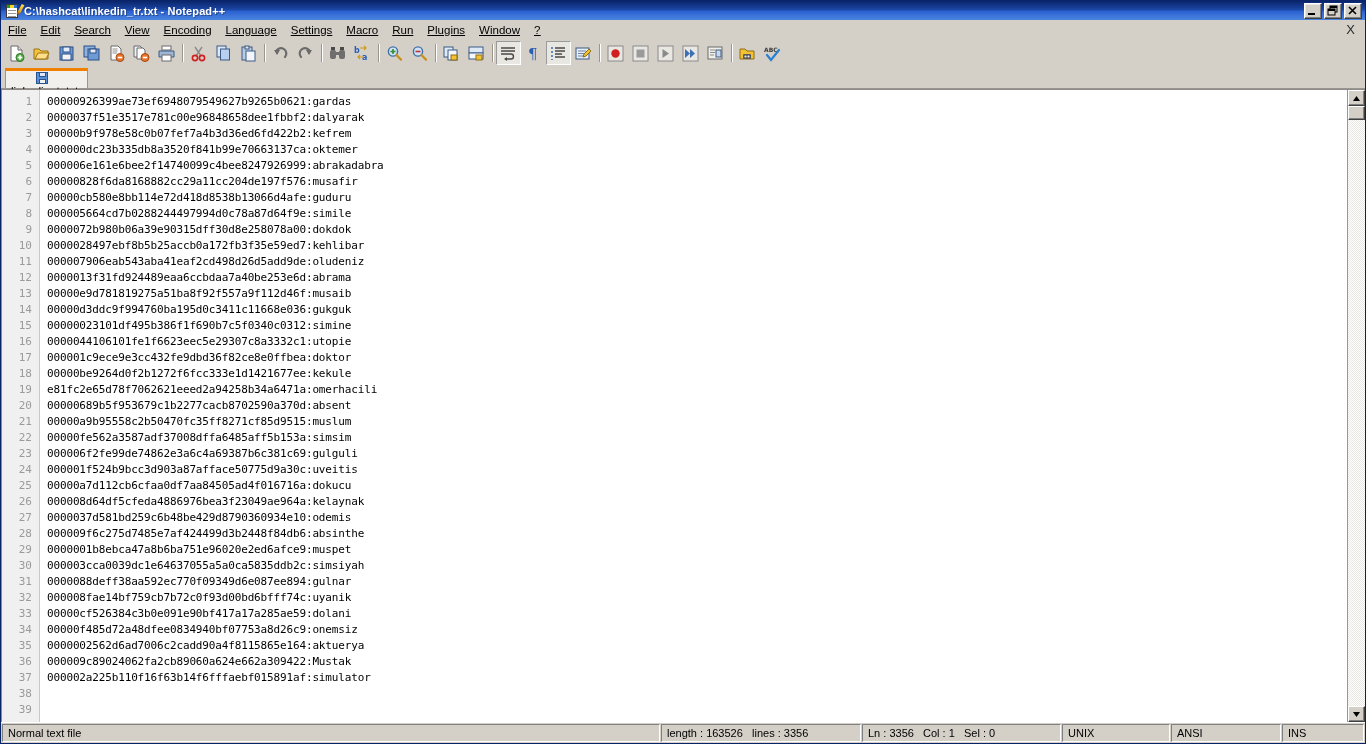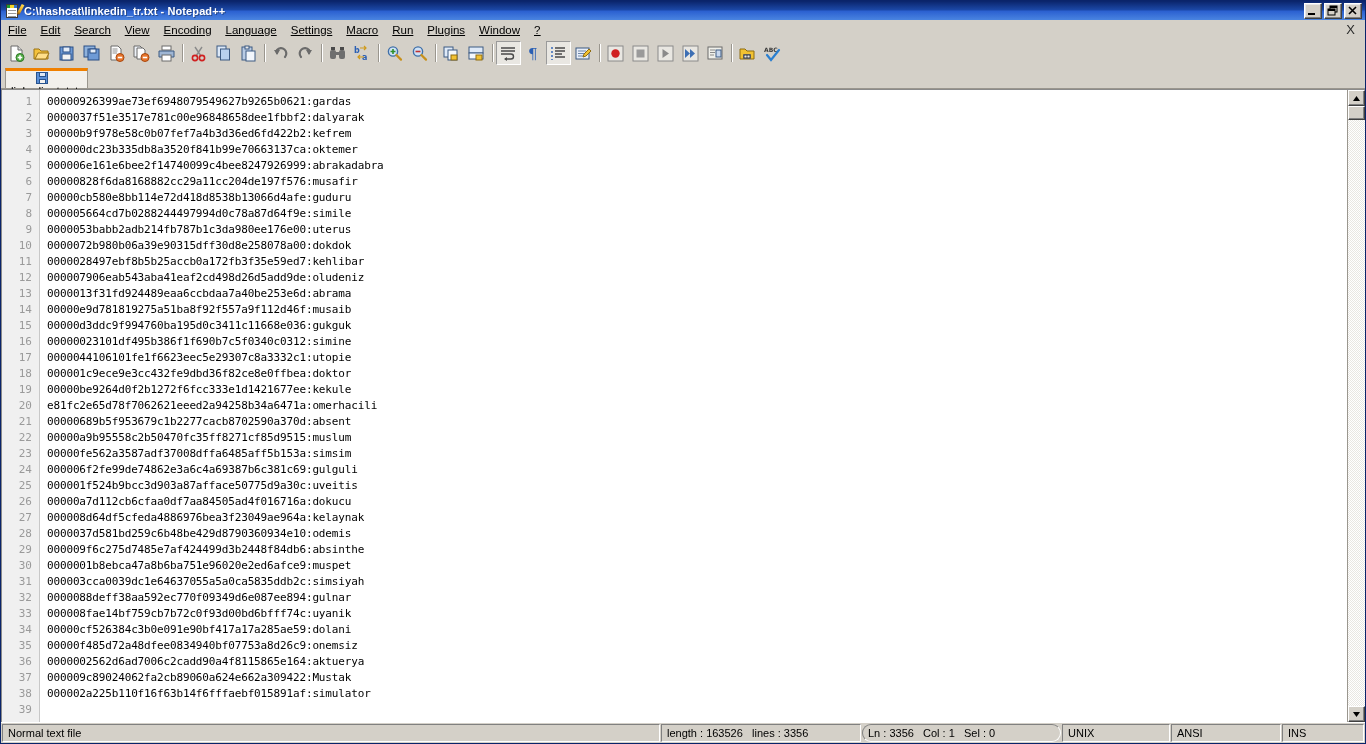--- a/index.html
+++ b/index.html
@@ -308,21 +308,21 @@
     align-items: center;
     padding-left: 5px;
     font-size: 11px;
     color: #000;
     box-sizing: border-box;
     white-space: pre;
     overflow: hidden;
   }
   .sb-cell.c1 { flex: 0 0 658px; }
   .sb-cell.c2 { flex: 0 0 200px; }
-  .sb-cell.c3 { flex: 0 0 199px; border-radius: 9px; }
+  .sb-cell.c3 { flex: 0 0 199px; }
   .sb-cell.c4 { flex: 0 0 108px; }
   .sb-cell.c5 { flex: 0 0 110px; }
   .sb-cell.c6 { flex: 1 1 auto; margin-right: 1px; }
 </style>
 </head>
 <body>
 
 <div id="app">
 
   <div class="titlebar">
@@ -670,21 +670,20 @@
       </div>
     <div class="code" id="code">
         <div class="cl">00000926399ae73ef6948079549627b9265b0621:gardas</div>
         <div class="cl">0000037f51e3517e781c00e96848658dee1fbbf2:dalyarak</div>
         <div class="cl">00000b9f978e58c0b07fef7a4b3d36ed6fd422b2:kefrem</div>
         <div class="cl">000000dc23b335db8a3520f841b99e70663137ca:oktemer</div>
         <div class="cl">000006e161e6bee2f14740099c4bee8247926999:abrakadabra</div>
         <div class="cl">00000828f6da8168882cc29a11cc204de197f576:musafir</div>
         <div class="cl">00000cb580e8bb114e72d418d8538b13066d4afe:guduru</div>
         <div class="cl">000005664cd7b0288244497994d0c78a87d64f9e:simile</div>
-        <div class="cl">0000053babb2adb214fb787b1c3da980ee176e00:uterus</div>
         <div class="cl">0000072b980b06a39e90315dff30d8e258078a00:dokdok</div>
         <div class="cl">0000028497ebf8b5b25accb0a172fb3f35e59ed7:kehlibar</div>
         <div class="cl">000007906eab543aba41eaf2cd498d26d5add9de:oludeniz</div>
         <div class="cl">0000013f31fd924489eaa6ccbdaa7a40be253e6d:abrama</div>
         <div class="cl">00000e9d781819275a51ba8f92f557a9f112d46f:musaib</div>
         <div class="cl">00000d3ddc9f994760ba195d0c3411c11668e036:gukguk</div>
         <div class="cl">00000023101df495b386f1f690b7c5f0340c0312:simine</div>
         <div class="cl">0000044106101fe1f6623eec5e29307c8a3332c1:utopie</div>
         <div class="cl">000001c9ece9e3cc432fe9dbd36f82ce8e0ffbea:doktor</div>
         <div class="cl">00000be9264d0f2b1272f6fcc333e1d1421677ee:kekule</div>

